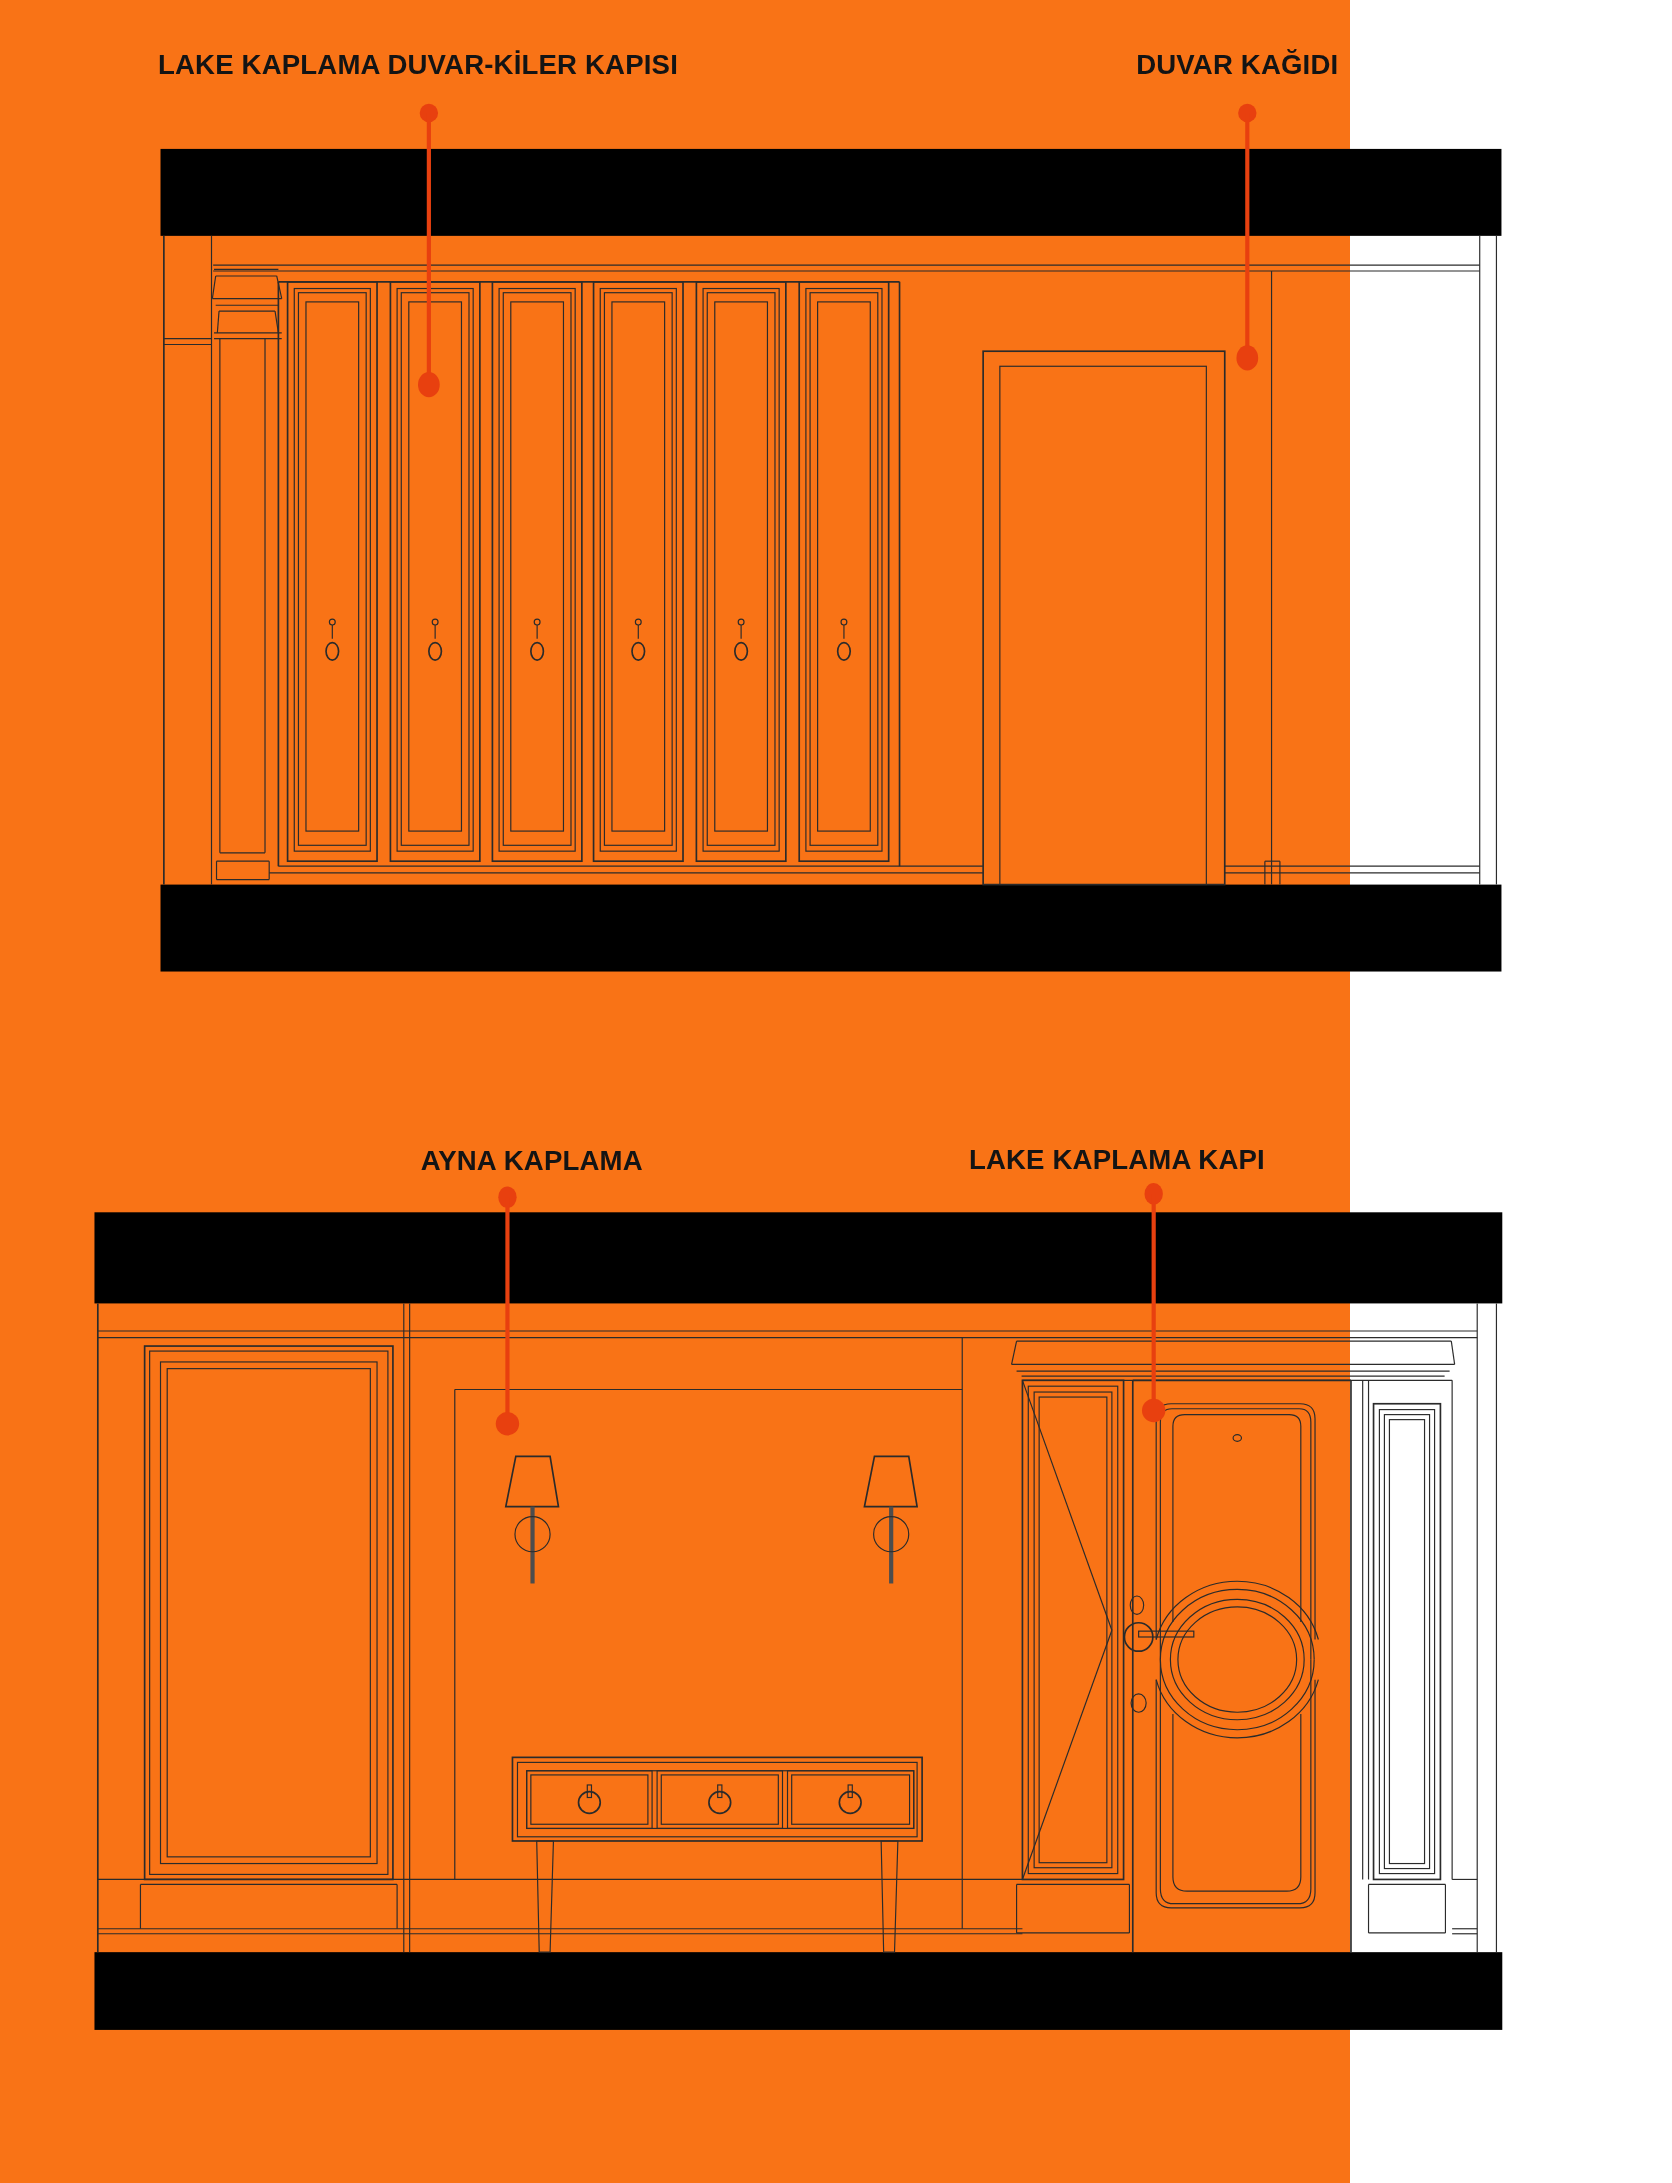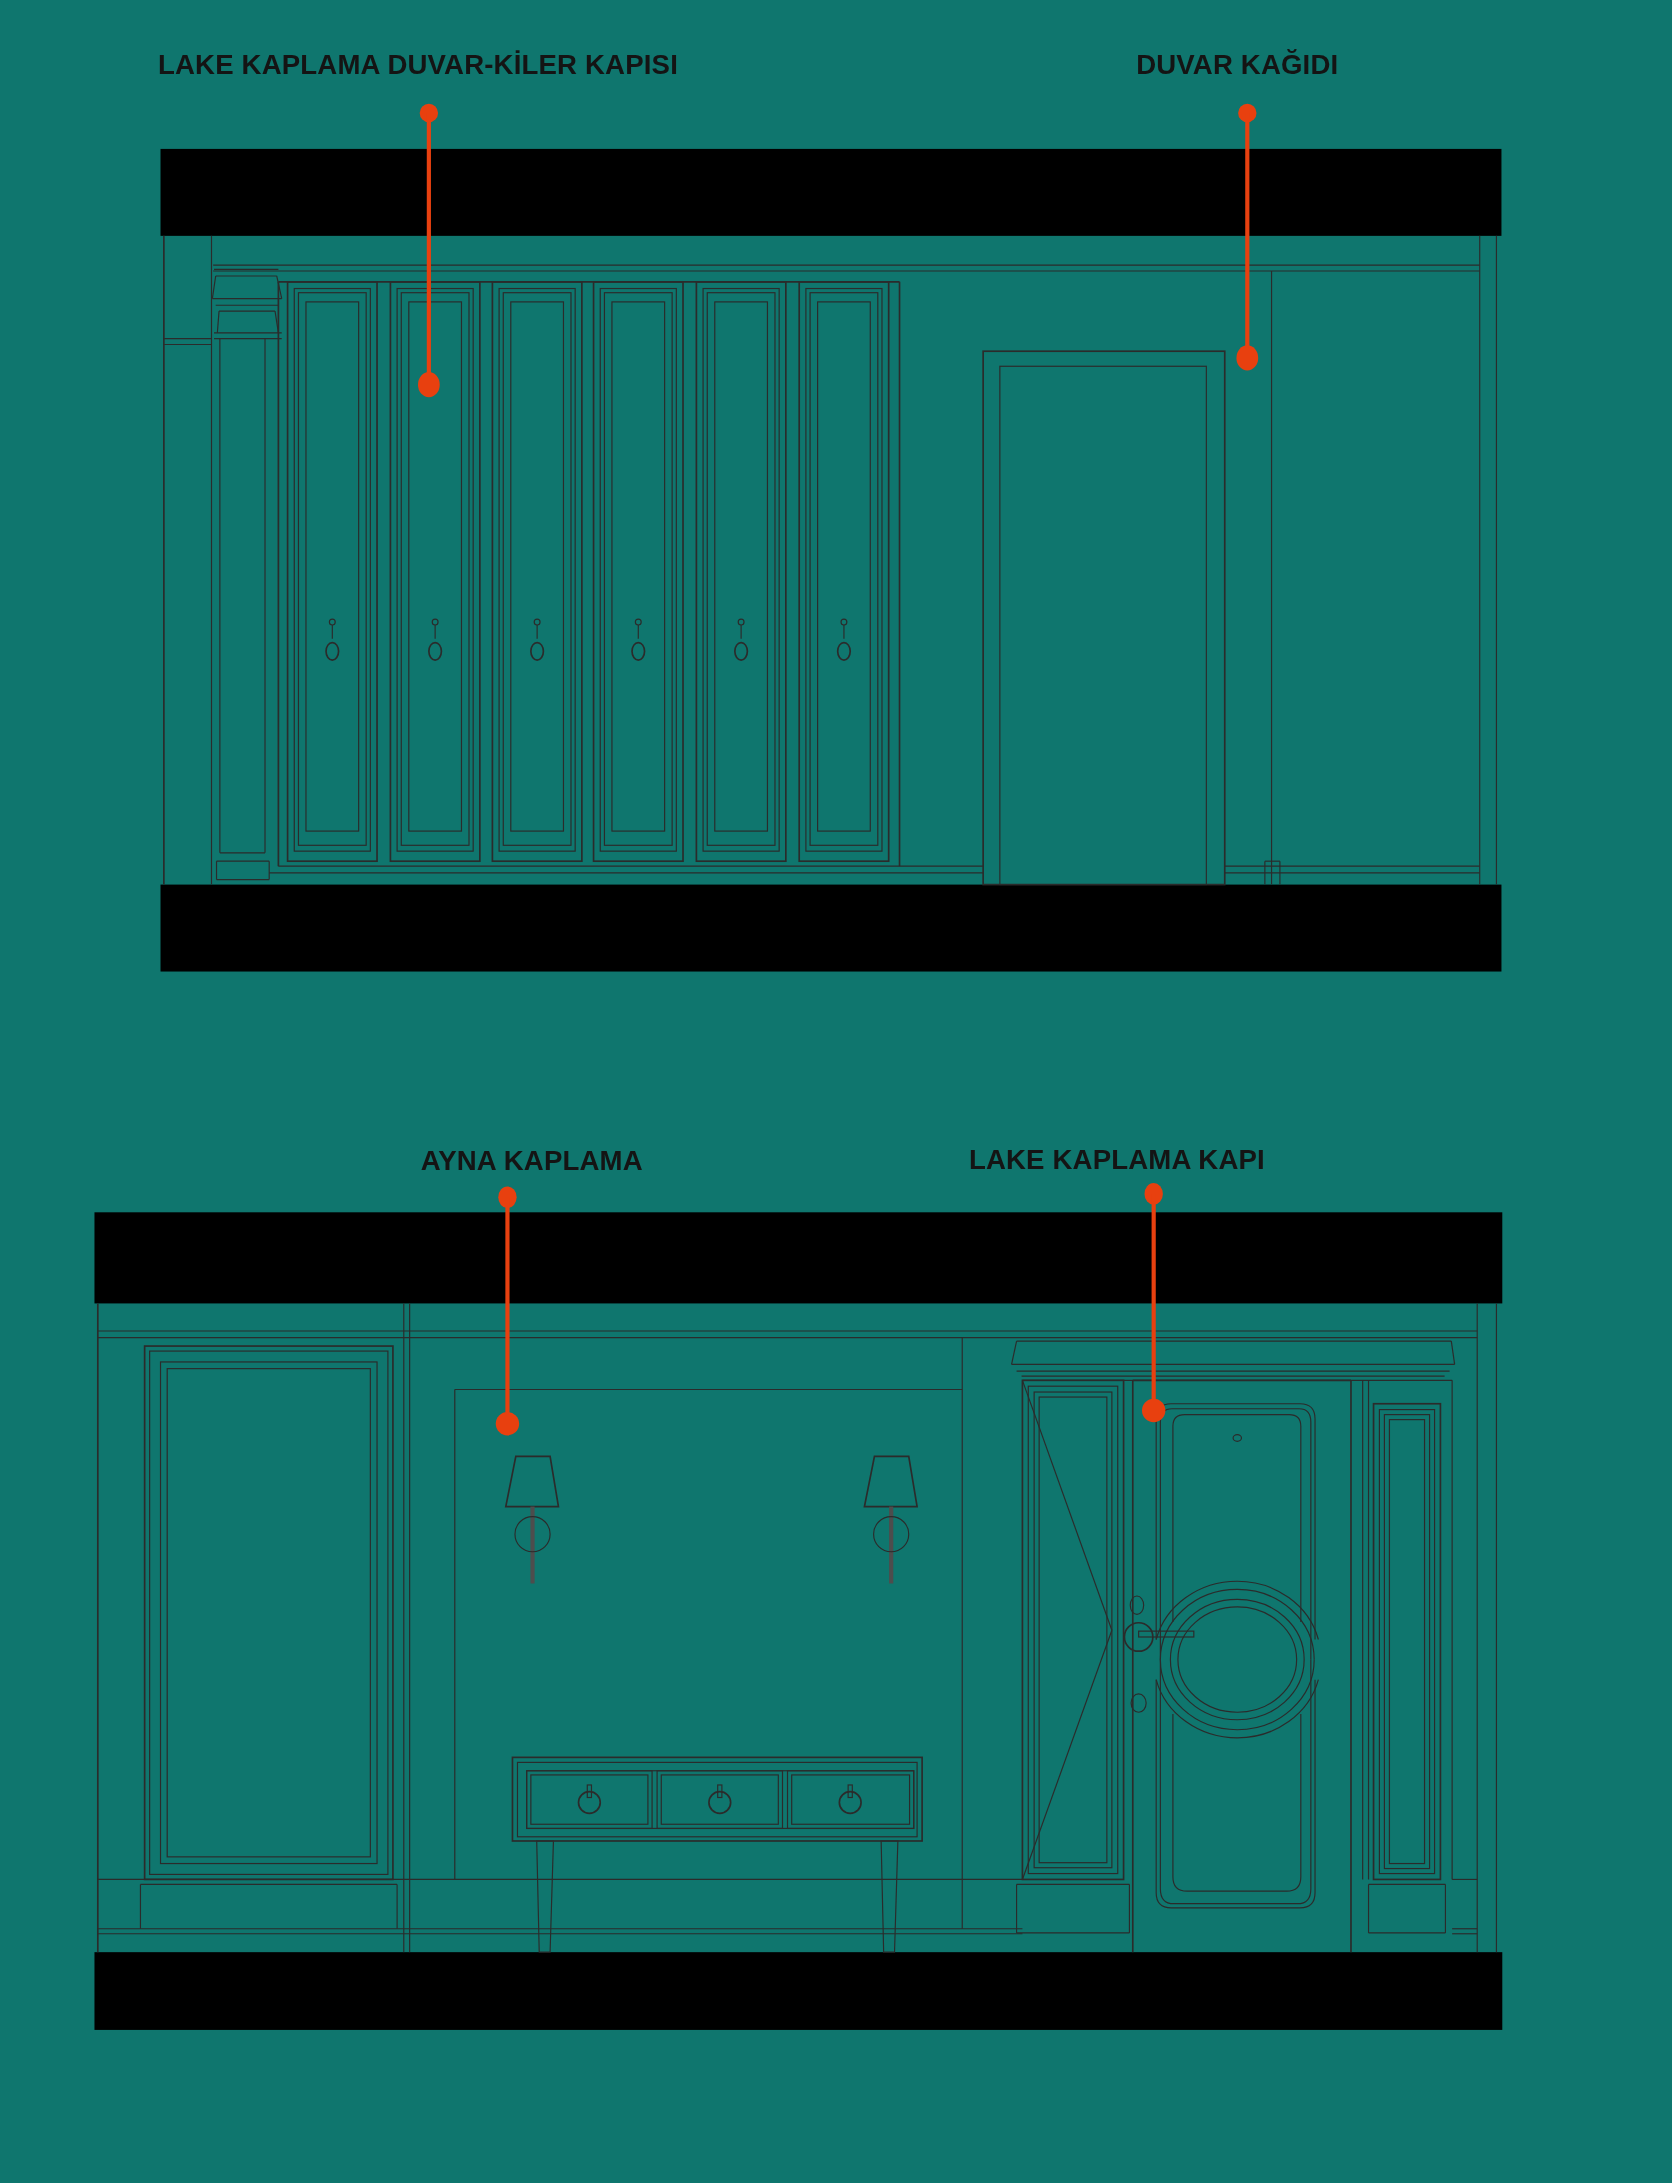--- a/index.html
+++ b/index.html
@@ -1,16 +1,16 @@
 <!DOCTYPE html>
 <html style="--accent: #E8400F; --line: #2b2b2b;font-size:13.4px"><head>
 <meta charset="utf-8">
 <style>
   html,body{margin:0;padding:0;background:#fff;}
-  .canvas{position:relative;width:1672px;height:2183px;background:#0f766e;font-family:"Liberation Sans",sans-serif;}
+  .canvas{position:relative;width:1350px;height:2183px;background:#f97316;font-family:"Liberation Sans",sans-serif;}
   svg{display:block}
   .ln{stroke:var(--line,#2b2b2b);stroke-width:2;fill:none;}
   .fine{stroke:var(--line,#2b2b2b);stroke-width:1.4;fill:none;}
   .band{fill:#000;stroke:none;}
   .stem{fill:#4d4d4d;stroke:none;}
   .accL{stroke:var(--accent,#E8400F);stroke-width:5;fill:none;}
   .accD{fill:var(--accent,#E8400F);stroke:none;}
   .lbl{font:600 33px "Liberation Sans",sans-serif;fill:#141414;letter-spacing:.2px;text-anchor:middle;}
 </style>
 </head>

